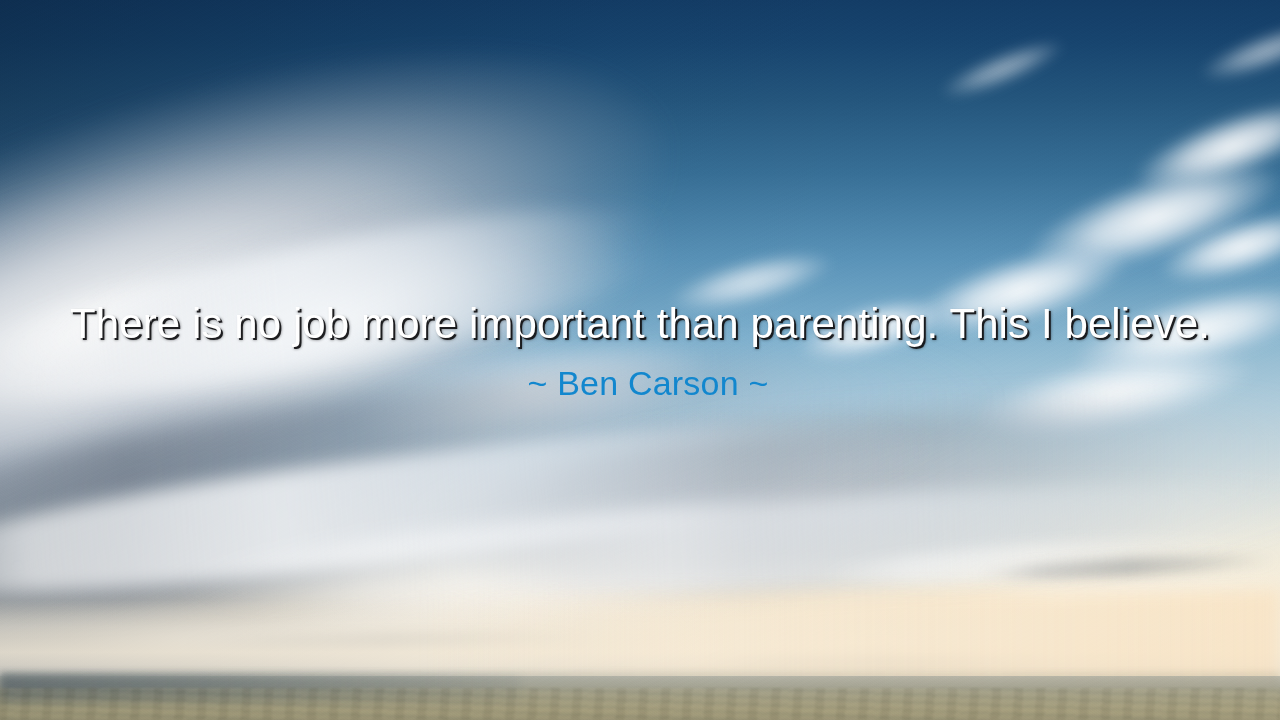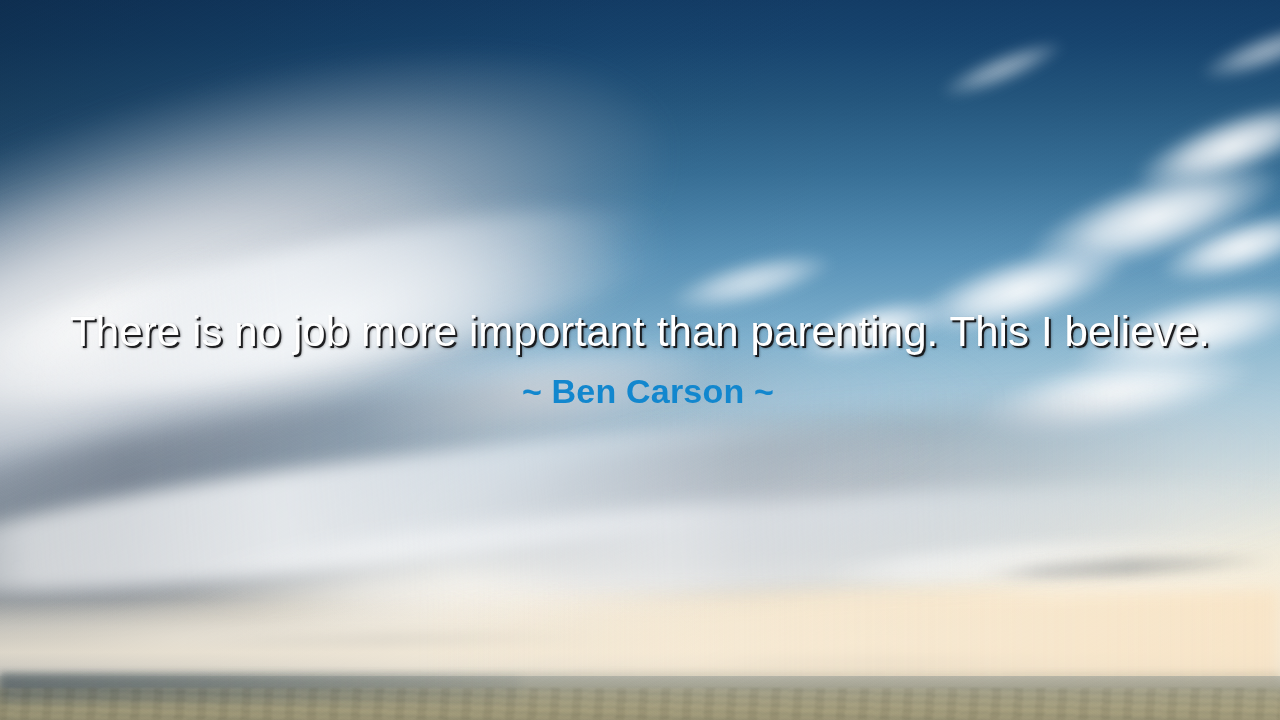--- a/index.html
+++ b/index.html
@@ -323,36 +323,36 @@
   
   .quote-block {
     position: absolute;
     left: 0; right: 0;
     top: 300px;
     text-align: center;
     user-select: none;
   }
   .quote-text {
     display: block;
-    margin: 8px;
+    margin: 0;
     font-size: 42px;
     line-height: 1.12;
     font-weight: 400;
     color: #ffffff;
     letter-spacing: 0.1px;
     text-shadow:
       2px 2px 0 rgba(20,20,22,0.92),
       2px 2px 3px rgba(10,10,12,0.55);
   }
   .attrib-text {
     display: block;
     margin: 18px 0 0 16px;
     font-size: 34px;
     line-height: 1.1;
-    font-weight: 700;
+    font-weight: 400;
     color: #1287ce;
     letter-spacing: 0.2px;
   }
 </style>
 </head>
 <body>
 
 <div id="stage">
 
   <div class="sky-base"></div>

